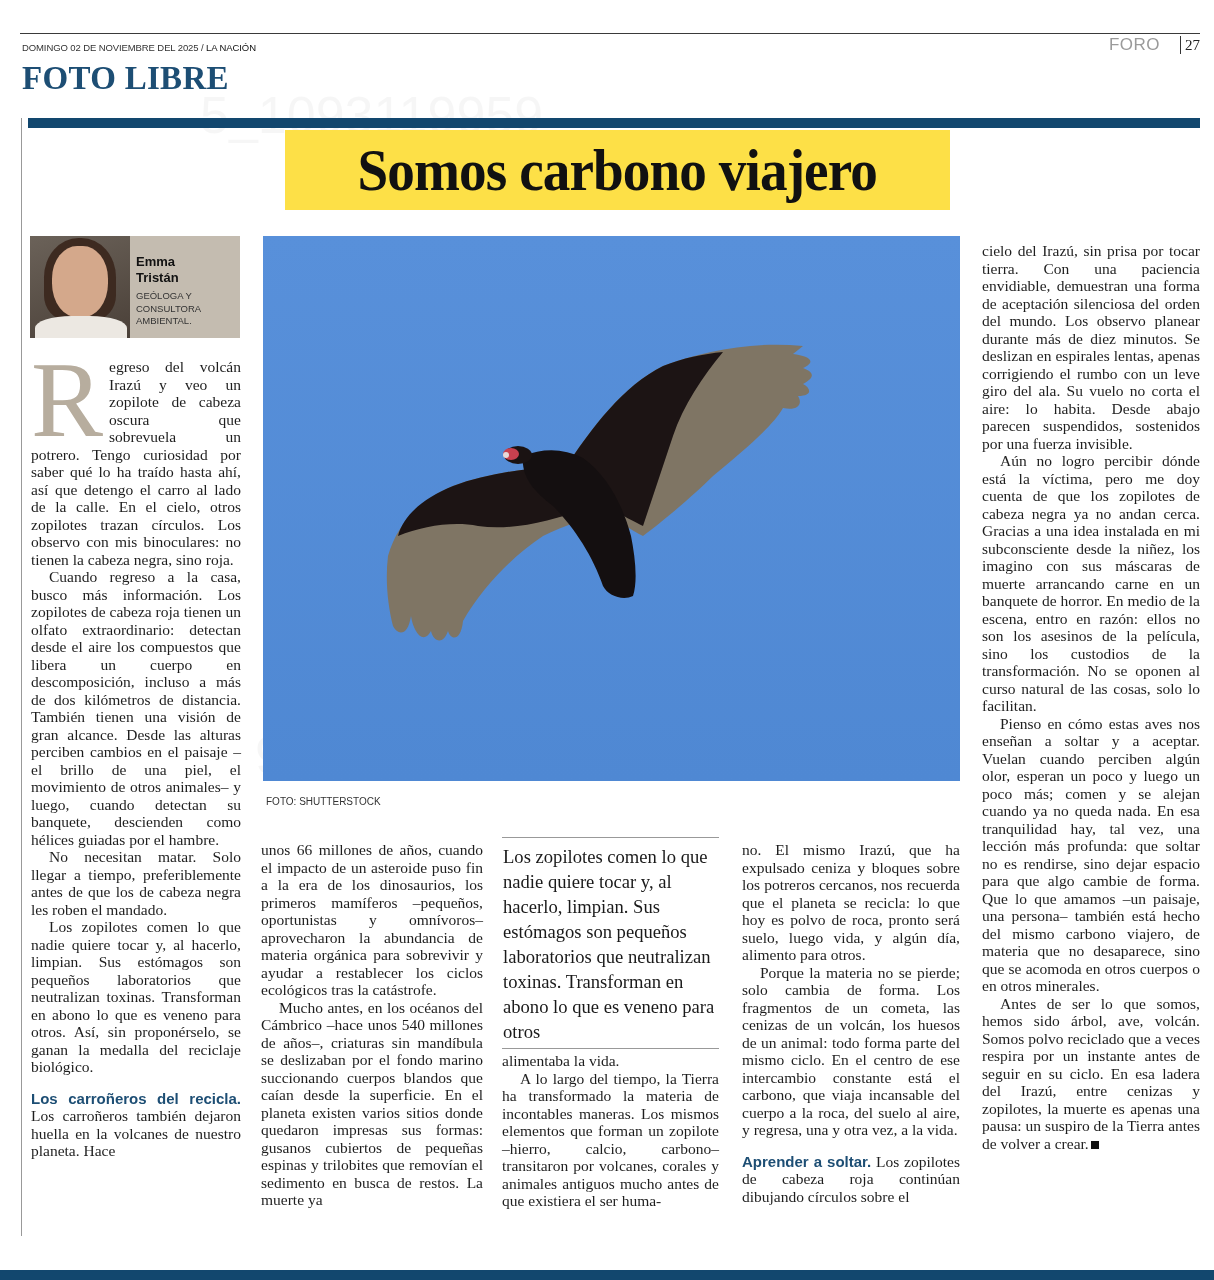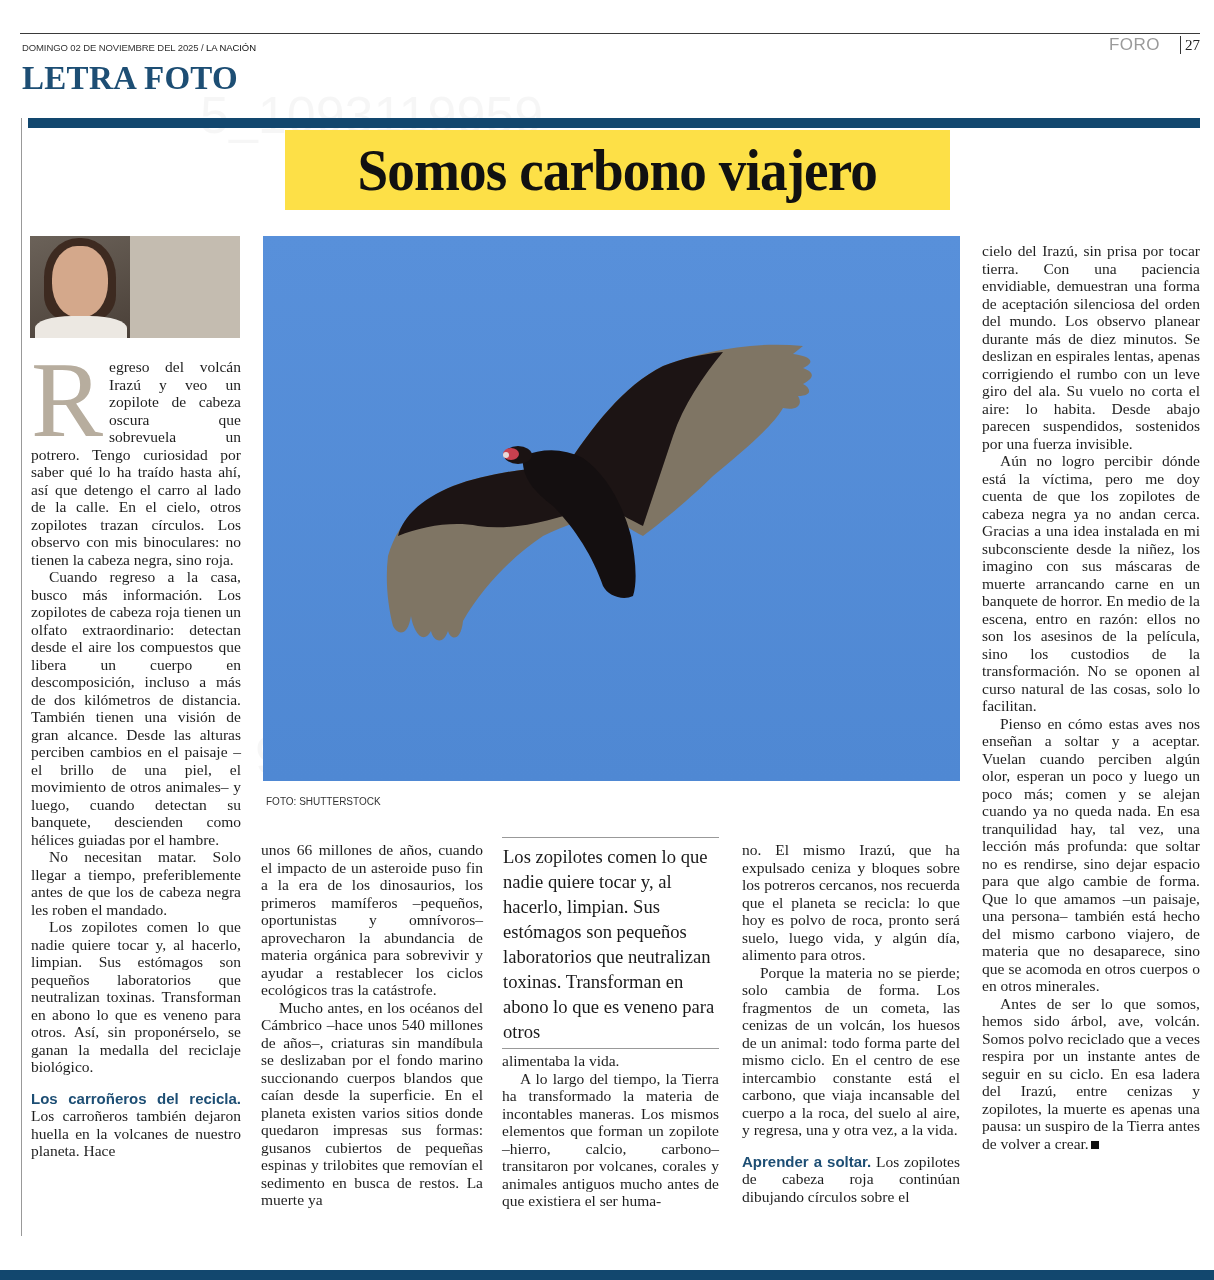--- a/index.html
+++ b/index.html
@@ -57,37 +57,48 @@
 
 <div class="top-rule"></div>
 <div class="dateline">
   <span>DOMINGO 02 DE NOVIEMBRE DEL 2025 /</span>
   <b>LA NACIÓN</b>
 </div>
 <div class="folio">
   <span class="section">FORO</span>
   <span class="page">27</span>
 </div>
-<div class="section-title">LETRA FOTO</div>
+<div class="section-title">FOTO LIBRE</div>
 
 <div class="watermark" style="left:200px;top:85px;">5_1093119959</div>
 <div class="watermark" style="left:255px;top:725px;">9310959</div>
 
 <div class="left-border"></div>
 <div class="blue-bar"></div>
 
 <div class="headline-box">
   <h1 class="headline">Somos carbono viajero</h1>
 </div>
 
 <div class="author-box">
   <div class="author-photo">
     <div class="hair"></div>
       <div class="face"></div>
       <div class="shirt"></div>
+  </div>
+  <div class="author-info">
+    <div class="author-name">
+      <div>Emma</div>
+      <div>Tristán</div>
+    </div>
+    <div class="author-role">
+      <div>GEÓLOGA Y</div>
+      <div>CONSULTORA</div>
+      <div>AMBIENTAL.</div>
+    </div>
   </div>
 </div>
 
 <div class="col col1">
   <p class="noindent"><span class="dropcap">R</span><span>egreso del volcán Irazú y veo un zopilote de cabeza oscura que sobrevuela un potrero. Tengo curiosidad por saber qué lo ha traído hasta ahí, así que detengo el carro al lado de la calle. En el cielo, otros zopilotes trazan círculos. Los observo con mis binoculares: no tienen la cabeza negra, sino roja.</span></p>
   <p>Cuando regreso a la casa, busco más información. Los zopilotes de cabeza roja tienen un olfato extraordinario: detectan desde el aire los compuestos que libera un cuerpo en descomposición, incluso a más de dos kilómetros de distancia. También tienen una visión de gran alcance. Desde las alturas perciben cambios en el paisaje –el brillo de una piel, el movimiento de otros animales– y luego, cuando detectan su banquete, descienden como hélices guiadas por el hambre.</p>
   <p>No necesitan matar. Solo llegar a tiempo, preferiblemente antes de que los de cabeza negra les roben el mandado.</p>
   <p>Los zopilotes comen lo que nadie quiere tocar y, al hacerlo, limpian. Sus estómagos son pequeños laboratorios que neutralizan toxinas. Transforman en abono lo que es veneno para otros. Así, sin proponérselo, se ganan la medalla del reciclaje biológico.</p>
   <div class="gap"></div>
   <p class="noindent"><span class="subhead">Los carroñeros del recicla.</span><span> Los carroñeros también dejaron huella en la volcanes de nuestro planeta. Hace</span></p>

